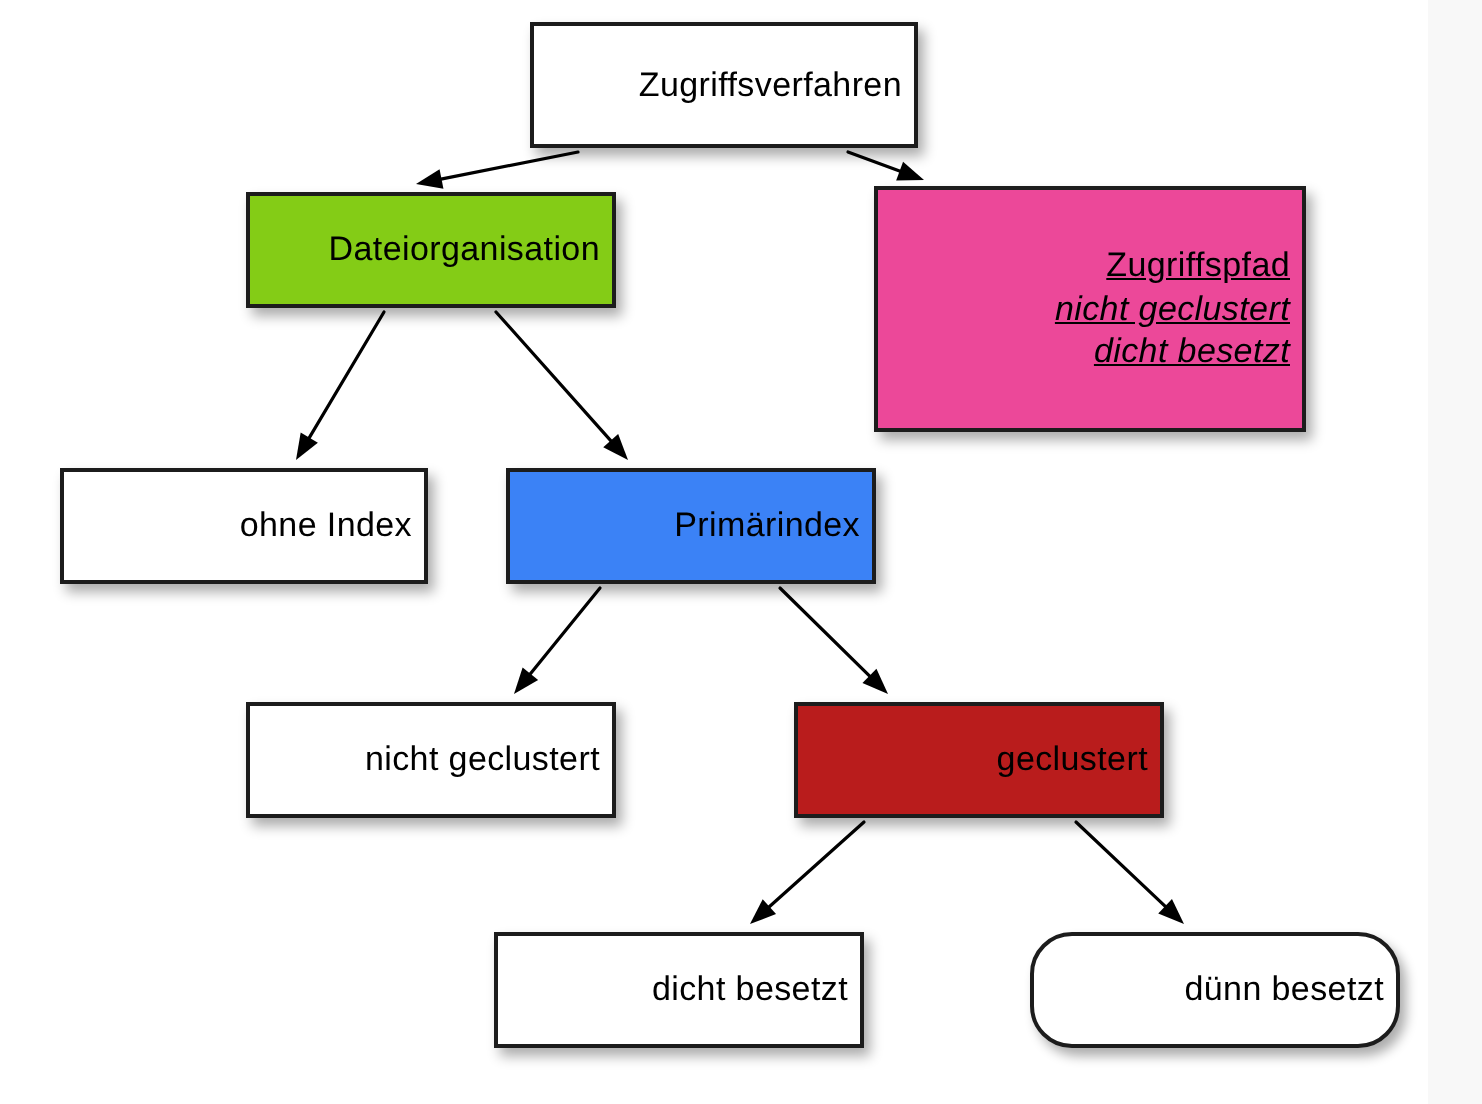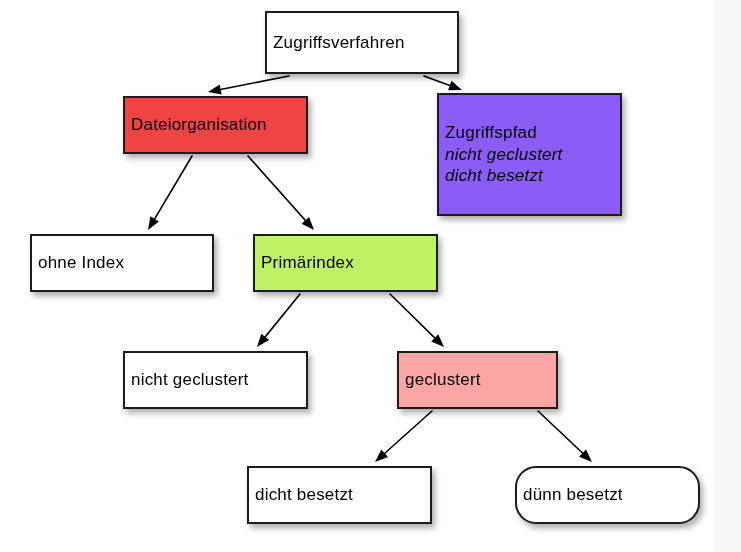--- a/index.html
+++ b/index.html
@@ -34,21 +34,21 @@
   }
   .node {
     position: absolute;
     box-sizing: border-box;
     background: #ffffff;
     border: 2px solid #1c1c1c;
     box-shadow: 3px 4px 6px rgba(0,0,0,0.33);
     display: flex;
     align-items: center;
     justify-content: center;
-    text-align: left;
+    text-align: right;
     color: #000000;
     font-size: 17px;
     letter-spacing: 0.2px;
     line-height: 1.28;
     z-index: 2;
   }
   .node .lines {
     display: block;
     width: 100%;
     padding: 0 6px;
@@ -102,48 +102,48 @@
         <line x1="538" y1="411" x2="584.6280866331449" y2="455.0376373757479" stroke="#000000" stroke-width="1.6" stroke-linecap="round"></line>
         <polygon points="592,462 579.1157113520337,456.70895983422076 585.9819466816709,449.4388283087226" fill="#000000"></polygon>
       </g>
     </svg>
 
 <div class="node" style="left: 265px; top: 11px; width: 194px; height: 63px; background: rgb(255, 255, 255); border-color: rgb(28, 28, 28); color: rgb(0, 0, 0);">
       <span class="lines">
         <span class="ln">Zugriffsverfahren</span>
       </span>
     </div>
-    <div class="node" style="left: 123px; top: 96px; width: 185px; height: 58px; background: #ef4444; border-color: rgb(28, 28, 28); color: rgb(0, 0, 0);">
+    <div class="node" style="left: 123px; top: 96px; width: 185px; height: 58px; background: #84cc16; border-color: rgb(28, 28, 28); color: rgb(0, 0, 0);">
       <span class="lines">
         <span class="ln">Dateiorganisation</span>
       </span>
     </div>
-    <div class="node" style="left: 437px; top: 93px; width: 185px; height: 123px; background: #8b5cf6; border-color: rgb(28, 28, 28); color: rgb(0, 0, 0);">
+    <div class="node" style="left: 437px; top: 93px; width: 216px; height: 123px; background: #ec4899; border-color: rgb(28, 28, 28); color: rgb(0, 0, 0); text-decoration: underline;">
       <span class="lines">
         <span class="ln">Zugriffspfad</span>
         <span class="ln italic">nicht geclustert</span>
         <span class="ln italic">dicht besetzt</span>
       </span>
     </div>
     <div class="node" style="left: 30px; top: 234px; width: 184px; height: 58px; background: rgb(255, 255, 255); border-color: rgb(28, 28, 28); color: rgb(0, 0, 0);">
       <span class="lines">
         <span class="ln">ohne Index</span>
       </span>
     </div>
-    <div class="node" style="left: 253px; top: 234px; width: 185px; height: 58px; background: #bef264; border-color: rgb(28, 28, 28); color: rgb(0, 0, 0);">
+    <div class="node" style="left: 253px; top: 234px; width: 185px; height: 58px; background: #3b82f6; border-color: rgb(28, 28, 28); color: rgb(0, 0, 0);">
       <span class="lines">
         <span class="ln">Primärindex</span>
       </span>
     </div>
     <div class="node" style="left: 123px; top: 351px; width: 185px; height: 58px; background: rgb(255, 255, 255); border-color: rgb(28, 28, 28); color: rgb(0, 0, 0);">
       <span class="lines">
         <span class="ln">nicht geclustert</span>
       </span>
     </div>
-    <div class="node" style="left: 397px; top: 351px; width: 161px; height: 58px; background: #fca5a5; border-color: rgb(28, 28, 28); color: rgb(0, 0, 0);">
+    <div class="node" style="left: 397px; top: 351px; width: 185px; height: 58px; background: #b91c1c; border-color: rgb(28, 28, 28); color: rgb(0, 0, 0);">
       <span class="lines">
         <span class="ln">geclustert</span>
       </span>
     </div>
     <div class="node" style="left: 247px; top: 466px; width: 185px; height: 58px; background: rgb(255, 255, 255); border-color: rgb(28, 28, 28); color: rgb(0, 0, 0);">
       <span class="lines">
         <span class="ln">dicht besetzt</span>
       </span>
     </div>
     <div class="node" style="left: 515px; top: 466px; width: 185px; height: 58px; background: rgb(255, 255, 255); border-color: rgb(28, 28, 28); color: rgb(0, 0, 0); border-radius: 21px;">

